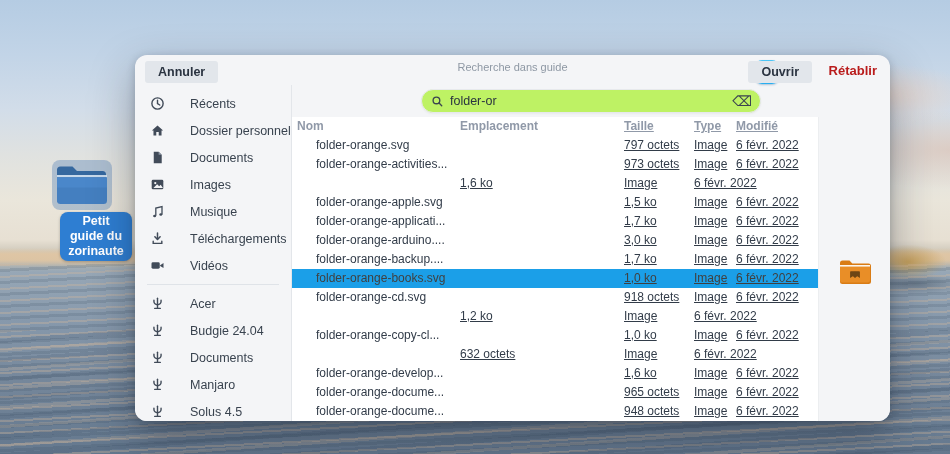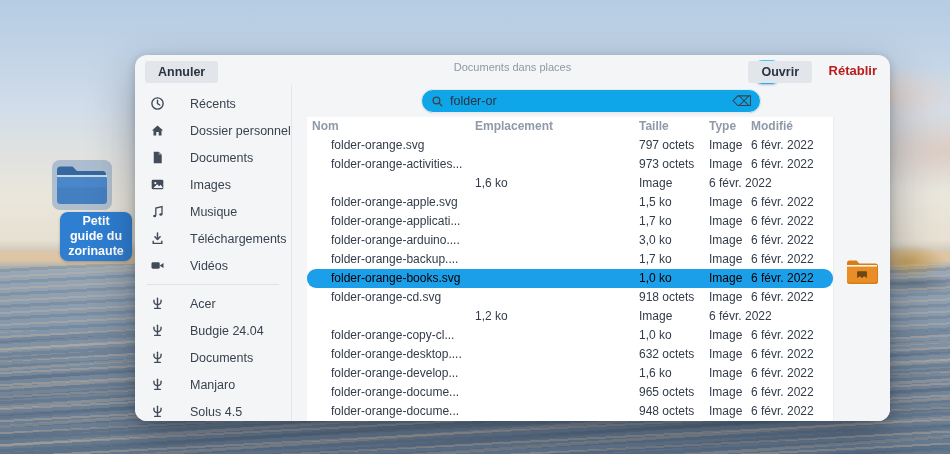--- a/index.html
+++ b/index.html
@@ -55,32 +55,32 @@
 
   
   .sidebar { width:157px; padding-top:5px; border-right:1px solid #e3e6ea; background:#f4f5f7; }
   .side-item { display:flex; align-items:center; gap:25px; height:27px; padding-left:14px; font-size:12.5px; font-weight:500; color:#39434f; cursor:default; }
   .side-item .sicon { width:16px; height:16px; display:flex; align-items:center; justify-content:center; flex:0 0 16px; }
   .side-sep { height:1px; background:#dfe3e8; margin:5px 12px 5px 12px; }
 
   
   .content { flex:1; display:flex; flex-direction:column; }
   .search-row { height:32px; display:flex; align-items:center; justify-content:center; }
-  .search-entry { width:340px; height:24px; background:#0ea5e9; border:1px solid #e7e9ec; border-radius:12px; display:flex; align-items:center; padding:0 8px 0 9px; box-shadow:0 1px 2px rgba(30,40,60,.05); }
+  .search-entry { width:340px; height:24px; background:#bef264; border:1px solid #e7e9ec; border-radius:12px; display:flex; align-items:center; padding:0 8px 0 9px; box-shadow:0 1px 2px rgba(30,40,60,.05); }
   .search-entry input { flex:1; border:none; outline:none; background:transparent; font-family:inherit; font-size:12.5px; color:#2a3340; margin-left:6px; }
   .clear-glyph { font-size:14px; color:#3b4450; line-height:1; }
 
   .main-row { flex:1; display:flex; }
-  .file-table { width:526px; background:#fff; font-size:12px; color:#323c49;margin-left:15px; }
+  .file-table { width:526px; background:#fff; font-size:12px; color:#323c49; }
   .thead, .trow { display:grid; grid-template-columns:168px 164px 70px 42px 82px; height:19px; line-height:19px; align-items:center; }
   .thead { color:#9099a8; font-weight:600; }
   .thead .c-name { padding-left:5px; }
   .trow .c-name { padding-left:24px; white-space:nowrap; overflow:visible; }
-  .c-size, .c-type, .c-mod { white-space:nowrap; }
-  .trow.selected { background:#1b9fe8; color:#000000;border-radius:9px; }
+  .c-size, .c-type, .c-mod { white-space:nowrap;text-decoration:underline; }
+  .trow.selected { background:#1b9fe8; color:#404040; }
   .preview { flex:1; background:#f4f5f7; border-left:1px solid #eceef0; position:relative; }
   .preview-icon { position:absolute; left:50%; top:142px; transform:translateX(-50%); }
 
   svg { display:block; }
 </style>
 </head>
 <body>
 
 <div class="desktop">
   <div class="wallpaper"></div>
@@ -99,21 +99,21 @@
       </span>
     </div>
     <div class="di-label">Petit guide du zorinaute</div>
   </div>
 
   <div class="dialog">
 
     <div class="dlg-header">
       <button class="btn btn-cancel">Annuler</button>
       <div class="title-wrap">
-        <div class="dlg-subtitle">Documents dans places</div>
+        <div class="dlg-subtitle">Recherche dans guide</div>
       </div>
       <button class="search-toggle">
         <span>
           <svg width="14" height="14" viewBox="0 0 16 16">
               <circle cx="6.7" cy="6.7" r="4" fill="none" stroke="#ffffff" stroke-width="1.9"></circle>
               <path d="M9.8 9.8l3.4 3.4" stroke="#ffffff" stroke-width="1.9" stroke-linecap="round"></path>
             </svg>
         </span>
       </button>
       <button class="btn btn-open">Ouvrir</button>
@@ -337,21 +337,20 @@
                   <span class="c-mod">6 févr. 2022</span>
                 </div>
                 <div class="trow">
                   <span class="c-name">folder-orange-copy-cl...</span>
                   <span class="c-loc"></span>
                   <span class="c-size">1,0 ko</span>
                   <span class="c-type">Image</span>
                   <span class="c-mod">6 févr. 2022</span>
                 </div>
                 <div class="trow">
-                  <span class="c-name">folder-orange-desktop....</span>
                   <span class="c-loc"></span>
                   <span class="c-size">632 octets</span>
                   <span class="c-type">Image</span>
                   <span class="c-mod">6 févr. 2022</span>
                 </div>
                 <div class="trow">
                   <span class="c-name">folder-orange-develop...</span>
                   <span class="c-loc"></span>
                   <span class="c-size">1,6 ko</span>
                   <span class="c-type">Image</span>

